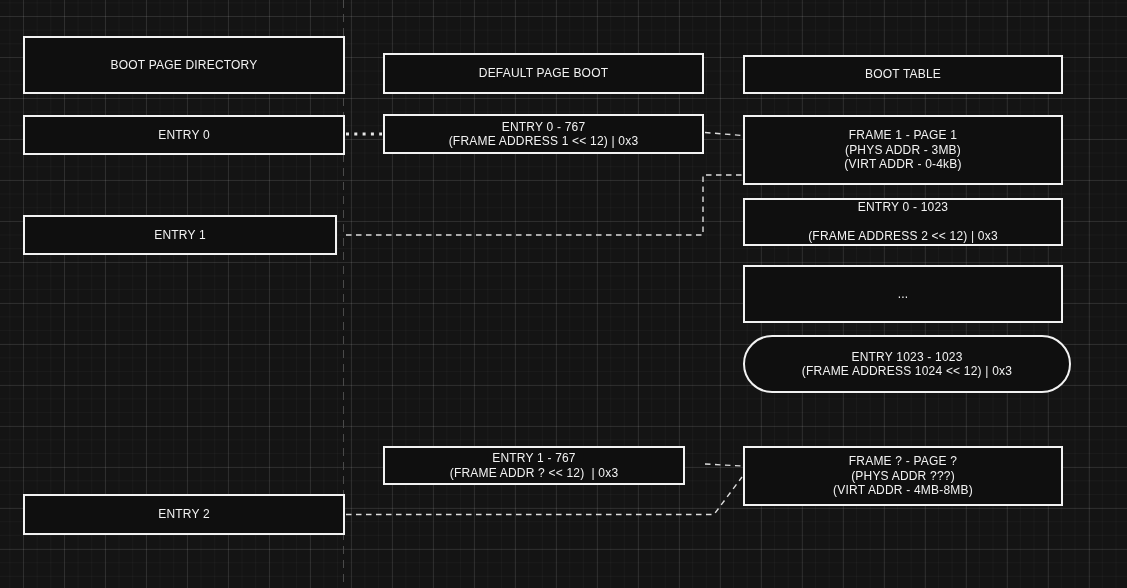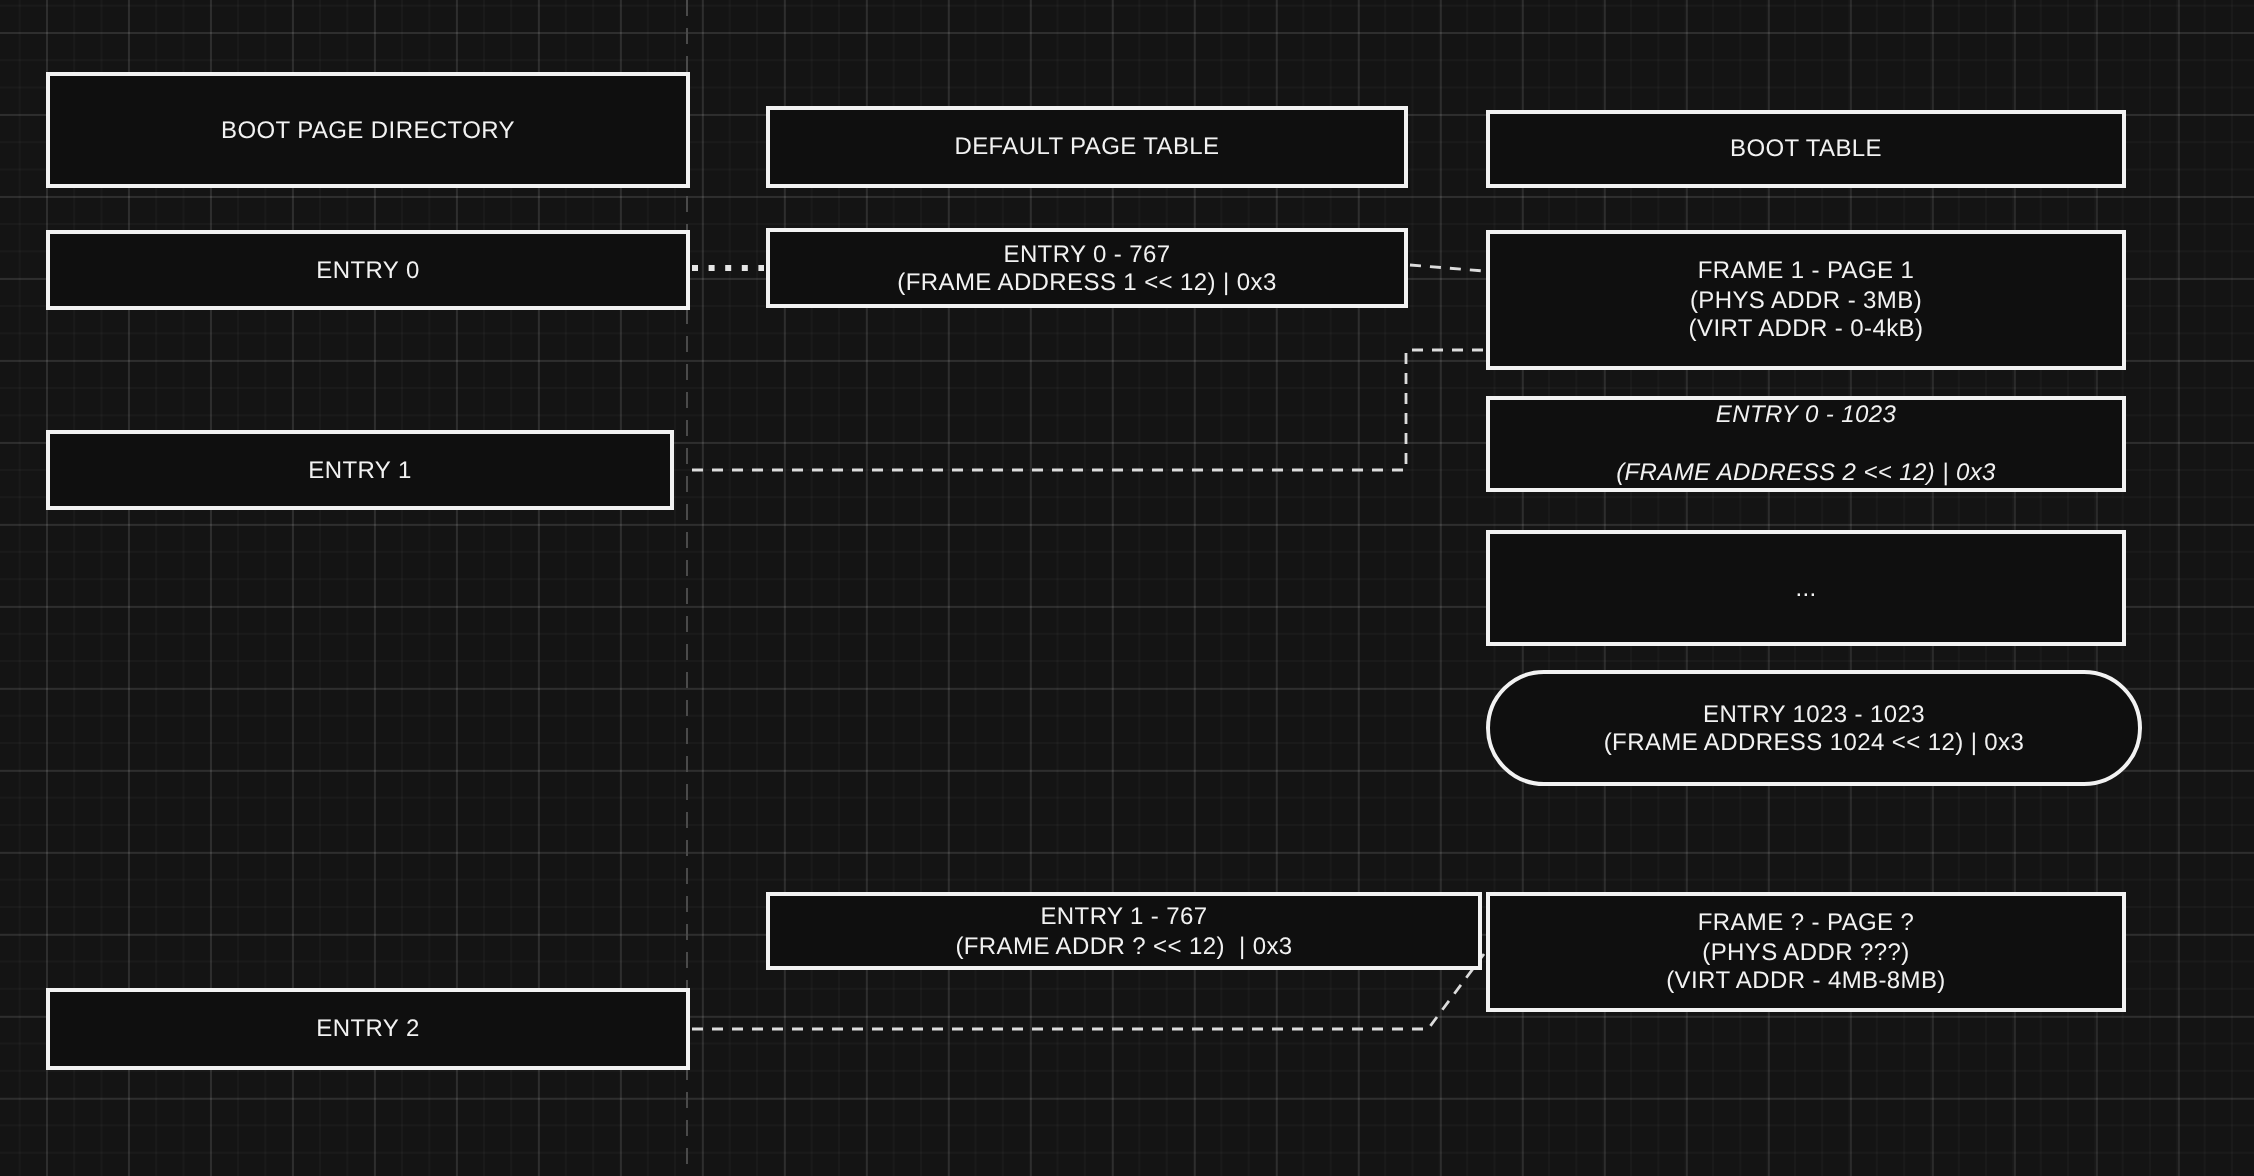--- a/index.html
+++ b/index.html
@@ -45,25 +45,25 @@
     letter-spacing: 0.2px;
   }
   
   .n-bpd-header   { left: 23px;  top: 36px;  width: 322px; height: 58px; }
   .n-bpd-entry0   { left: 23px;  top: 115px; width: 322px; height: 40px; }
   .n-bpd-entry1   { left: 23px;  top: 215px; width: 314px; height: 40px; }
   .n-bpd-entry2   { left: 23px;  top: 494px; width: 322px; height: 41px; align-items: center; }
   
   .n-dpt-header   { left: 383px; top: 53px;  width: 321px; height: 41px; }
   .n-dpt-entry0   { left: 383px; top: 114px; width: 321px; height: 40px; }
-  .n-dpt-entry1   { left: 383px; top: 446px; width: 358px; height: 39px; }
+  .n-dpt-entry1   { left: 383px; top: 446px; width: 302px; height: 39px; }
   
   .n-pt-header    { left: 743px; top: 55px;  width: 320px; height: 39px; }
   .n-pt-frame1    { left: 743px; top: 115px; width: 320px; height: 70px; }
-  .n-pt-entry0    { left: 743px; top: 198px; width: 320px; height: 48px; font-style: italic; }
+  .n-pt-entry0    { left: 743px; top: 198px; width: 320px; height: 48px; }
   .n-pt-ellipsis  { left: 743px; top: 265px; width: 320px; height: 58px; }
   .n-pt-entry1023 { left: 743px; top: 335px; width: 328px; height: 58px; border-radius: 29px; }
   .n-pt-frameq    { left: 743px; top: 446px; width: 320px; height: 60px; }
 
   .edge {
     fill: none;
     stroke: #dcdcdc;
     stroke-width: 1.4;
     stroke-dasharray: 5.5 4.5;
   }
@@ -102,21 +102,21 @@
     <span>ENTRY 0</span>
   </div>
   <div class="node n-bpd-entry1">
     <span>ENTRY 1</span>
   </div>
   <div class="node n-bpd-entry2">
     <span>ENTRY 2</span>
   </div>
 
   <div class="node n-dpt-header">
-    <span>DEFAULT PAGE TABLE</span>
+    <span>DEFAULT PAGE BOOT</span>
   </div>
   <div class="node n-dpt-entry0">
     <span>ENTRY 0 - 767
 (FRAME ADDRESS 1 &lt;&lt; 12) | 0x3</span>
   </div>
   <div class="node n-dpt-entry1">
     <span>ENTRY 1 - 767
 (FRAME ADDR ? &lt;&lt; 12)  | 0x3</span>
   </div>
 

